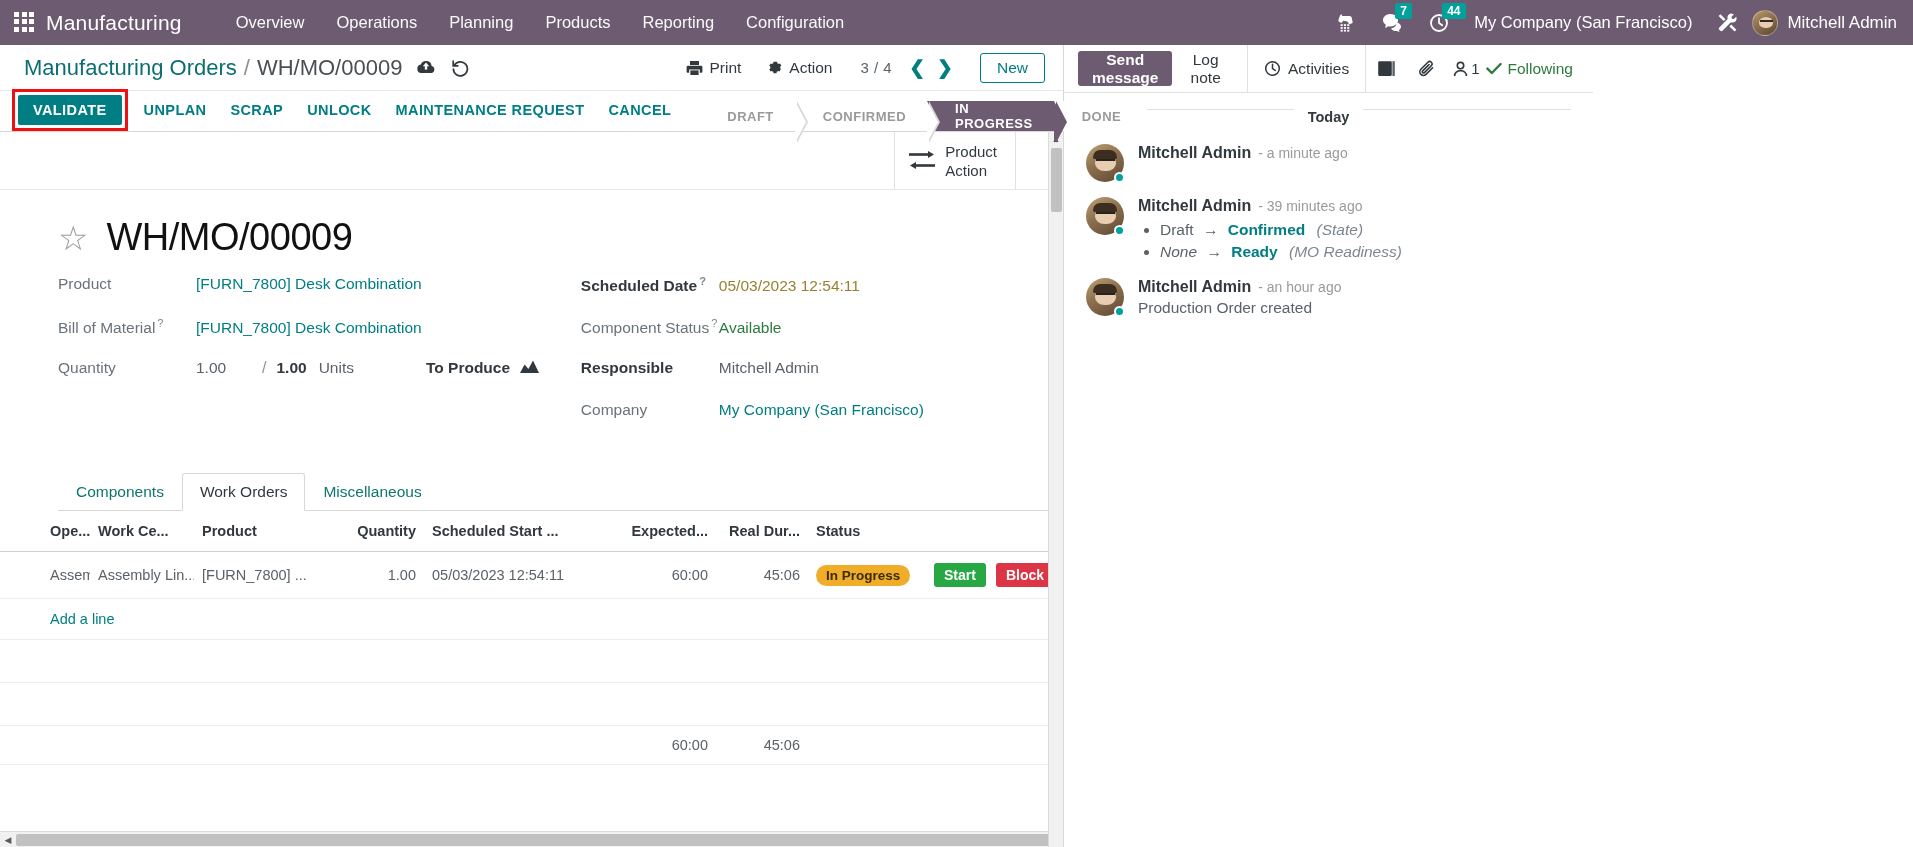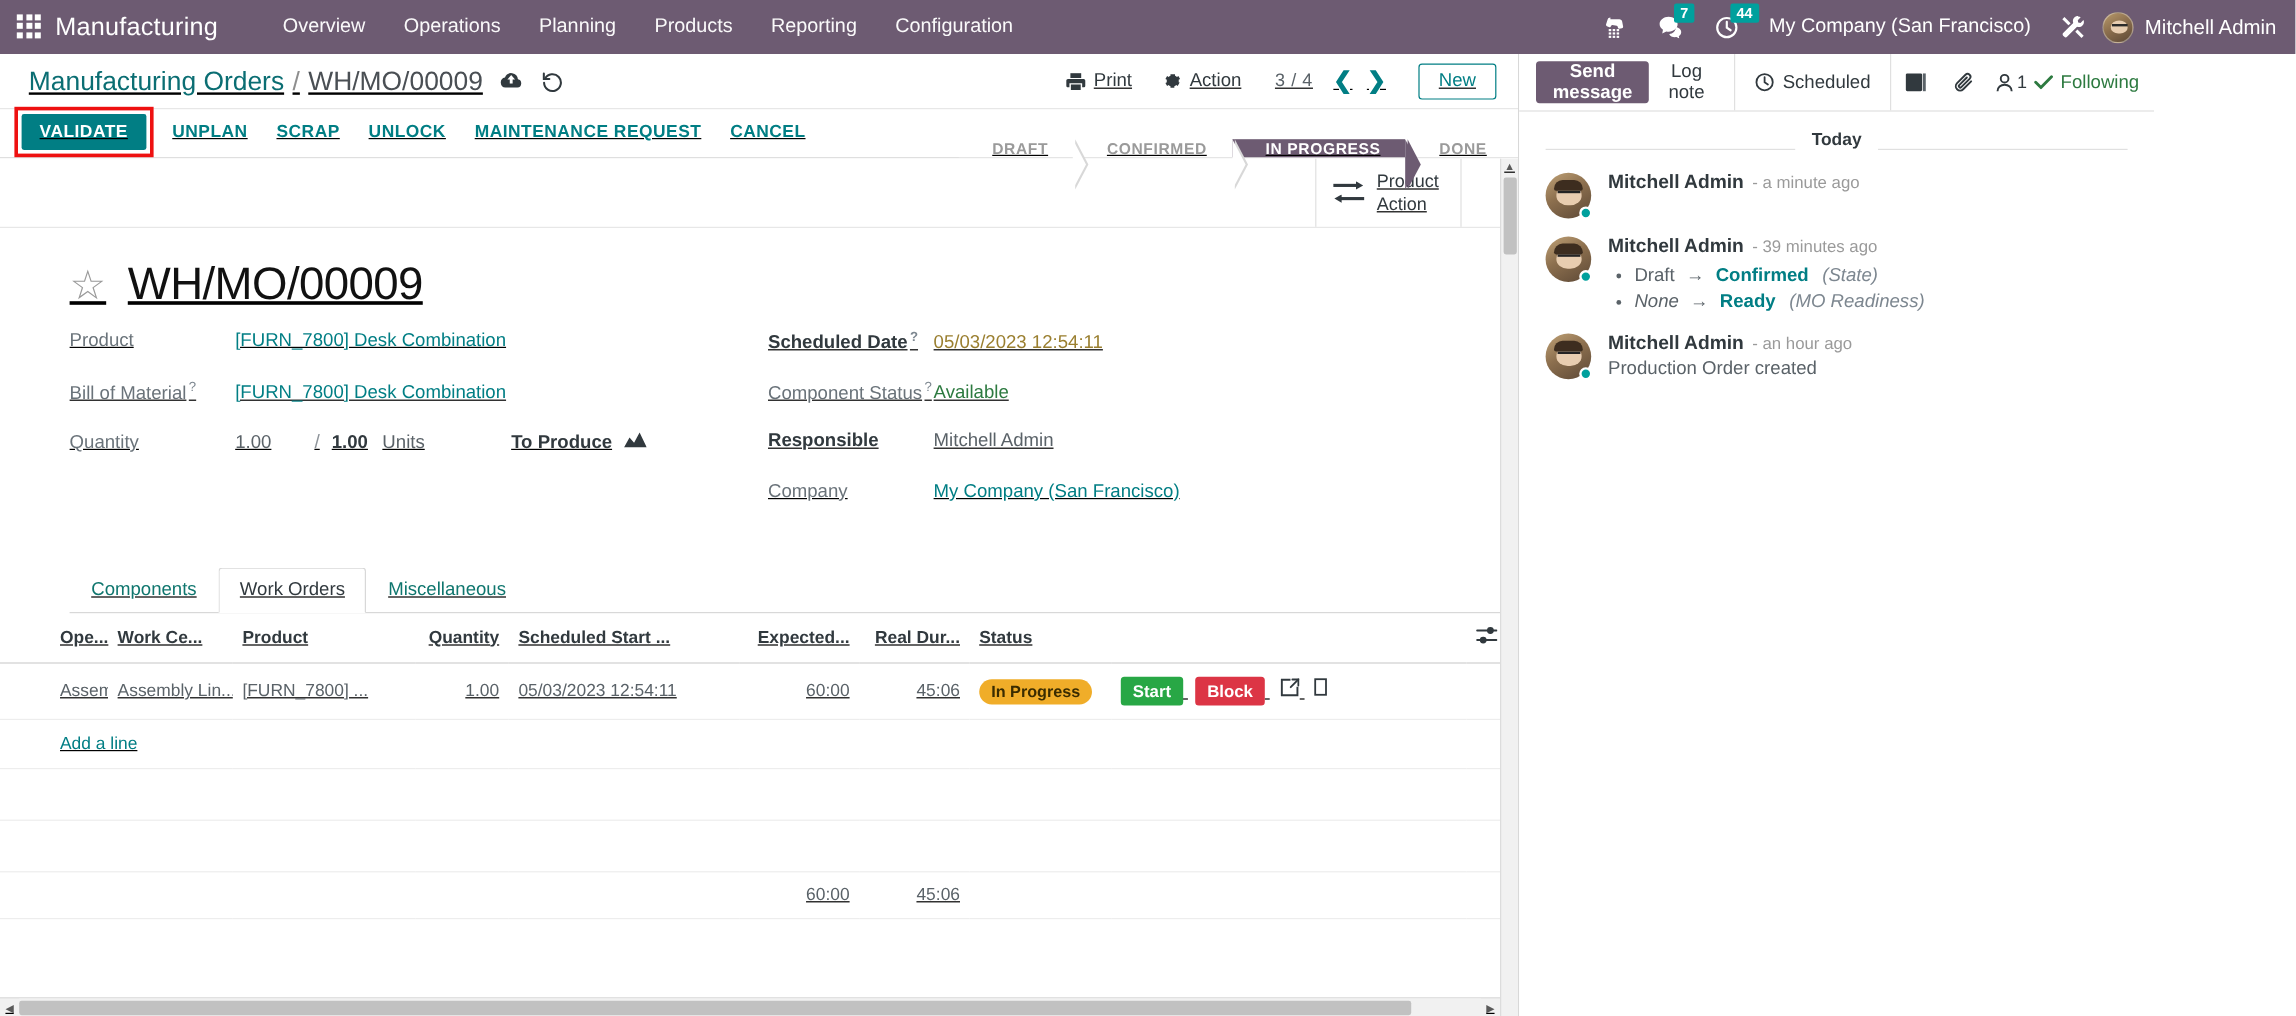--- a/index.html
+++ b/index.html
@@ -43,21 +43,21 @@
     content: ""; position: absolute; width: 14px; height: 11px; left: 6px; top: 6px;
     border-radius: 50% 50% 45% 45%; background: #e8cdb0;
   }
   .avatar-nav::before {
     content: ""; position: absolute; width: 13px; height: 3px; left: 6.5px; top: 9px;
     border-top: 2px solid #2b2b2b; z-index: 2;
   }
 
   
   .main-wrap { display: flex; height: 802px; }
-  .left-pane { width: 1266px; display: flex; flex-direction: column; border-right: 1px solid #d8d8d8; background: #fff; text-decoration: underline; }
+  .left-pane { width: 1064px; display: flex; flex-direction: column; border-right: 1px solid #d8d8d8; background: #fff; }
 
   .cp-top {
     height: 45px; display: flex; align-items: center; padding: 0 18px 0 24px;
     background: #ffffff;
   }
   .breadcrumb { font-size: 22px; color: #5a6268; display: flex; align-items: center; }
   .bc-parent { color: #01666b; color: #0b6e73; cursor: pointer; }
   .bc-sep { margin: 0 7px; color: #8e8e8e; }
   .bc-current { color: #4a4f54; }
   .bc-icon { margin-left: 14px; cursor: pointer; color: #31393e; display: inline-flex; }
@@ -220,21 +220,21 @@
     color: #31393e; background: none; border: none; font-family: inherit;
   }
   .ch-btn.primary { background: #6d5b72; color: #ffffff; font-weight: 700; margin: 6px 0 6px 14px; border-radius: 3px; padding: 0 14px; }
   .ch-btn.bordered { border-left: 1px solid #e0e0e0; border-right: 1px solid #e0e0e0; gap: 7px; margin-left: 8px; }
   .ch-spacer { flex: 1; }
   .ch-icon { display: flex; align-items: center; color: #31393e; cursor: pointer; padding: 0 11px; }
   .ch-follow { display: flex; align-items: center; gap: 6px; color: #2d7a40; font-size: 15.5px; cursor: pointer; padding-right: 20px; }
   .follower-count { display: flex; align-items: center; gap: 3px; color: #31393e; font-size: 15px; cursor: pointer; padding: 0 6px; }
 
   .thread { padding: 0 22px; overflow: hidden; flex: 1; }
-  .day-sep { display: flex; align-items: flex-end; padding: 16px 0 10px; }
+  .day-sep { display: flex; align-items: flex-start; padding: 16px 0 10px; }
   .day-sep .line { flex: 1; height: 1px; background: #e0e0e0; }
   .day-sep .lbl { font-size: 14.5px; font-weight: 700; color: #31393e; padding: 0 14px; }
 
   .msg { display: flex; padding: 9px 0 6px; }
   .msg-avatar {
     width: 38px; height: 38px; border-radius: 50%; flex: none; margin-right: 14px; position: relative;
     background: linear-gradient(150deg,#c0a277 0%,#8c6f4e 45%,#5c4836 100%); overflow: visible;
   }
   .msg-avatar .face {
     position: absolute; width: 21px; height: 17px; left: 8.5px; top: 10px;
@@ -603,21 +603,21 @@
 
   <div class="chatter">
     <div class="chatter-topbar">
       <button class="ch-btn primary">Send message</button>
       <button class="ch-btn">Log note</button>
       <button class="ch-btn bordered">
         <svg width="17" height="17" viewBox="0 0 18 18" fill="none" stroke="#31393e" stroke-width="1.6">
           <circle cx="9" cy="9" r="7.2"></circle>
             <path d="M9 4.6V9l2.9 2" stroke-linecap="round"></path>
         </svg>
-        <span>Scheduled</span>
+        <span>Activities</span>
       </button>
       <span class="ch-spacer"></span>
       <span class="ch-icon">
         <svg width="19" height="17" viewBox="0 0 19 17" fill="#31393e">
           <path d="M2.4 1.2h11.2c.7 0 1.2.5 1.2 1.2v12.4c0 .7-.5 1.2-1.2 1.2H2.4c-.7 0-1.2-.5-1.2-1.2V2.4c0-.7.5-1.2 1.2-1.2z"></path>
           <rect x="15.4" y="1.2" width="2.4" height="14.8" fill="#5a6268"></rect>
         </svg>
       </span>
       <span class="ch-icon">
         <svg width="18" height="18" viewBox="0 0 18 18" fill="none" stroke="#31393e" stroke-width="1.6" stroke-linecap="round">

